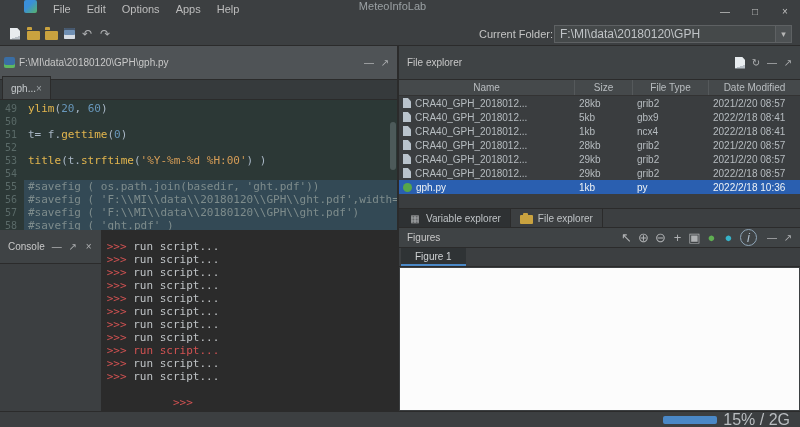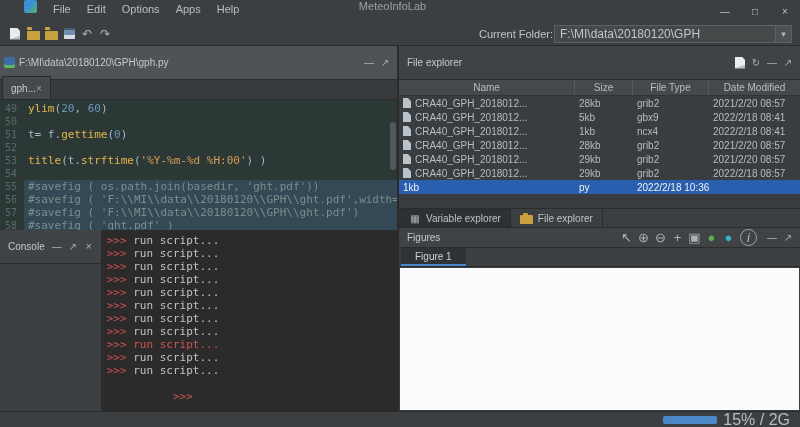--- a/index.html
+++ b/index.html
@@ -61,21 +61,21 @@
   .tk-fn{color:#e3b64e}
   .tk-p{color:#a9b7c6}
   .tk-num{color:#6897bb}
   .tk-str{color:#d69d57}
   .tk-com{color:#7e8c8c}
   .scrollbar{position:absolute;top:0;right:0;width:8px;height:100%}
   .scrollbar .thumb{position:absolute;top:22px;right:1px;width:6px;height:48px;background:#4d5a5a;border-radius:3px}
 
   
   .console-panel{flex:1;display:flex;flex-direction:row;min-height:0}
-  .console-body{flex:1;background:#2b2b2b;font-family:"DejaVu Sans Mono","Liberation Mono",monospace;font-size:11px;padding:4px 6px;overflow:hidden}
+  .console-body{flex:1;background:#2b2b2b;font-family:"DejaVu Sans Mono","Liberation Mono",monospace;font-size:11px;padding:10px 6px;overflow:hidden}
   .con-line{height:13px;white-space:pre}
   .prompt{color:#d25252}
   .ctext{color:#bfc3c6}
   .con-line.red .ctext{color:#d25252}
 
   
   .fx-panel{height:162px;display:flex;flex-direction:column;flex:none}
   .table-head{display:grid;grid-template-columns:176px 58px 76px 1fr;height:16px;background:#45494b;border-bottom:1px solid #333;font-size:10px;color:#b9bdc0;align-items:center;flex:none}
   .thcell{text-align:center;border-right:1px solid #55595b;height:100%;display:flex;align-items:center;justify-content:center;overflow:hidden;white-space:nowrap}
   .thcell:last-child{border-right:none}
@@ -280,20 +280,24 @@
           <div class="frow">
             <span class="cell cname">
               <span class="ficon grib-file-icon"></span>
               <span>CRA40_GPH_2018012...</span>
             </span>
             <span class="cell">29kb</span>
             <span class="cell">grib2</span>
             <span class="cell">2022/2/18 08:57</span>
           </div>
           <div class="frow selected">
+            <span class="cell cname">
+              <span class="ficon python-file-icon"></span>
+              <span>gph.py</span>
+            </span>
             <span class="cell">1kb</span>
             <span class="cell">py</span>
             <span class="cell">2022/2/18 10:36</span>
           </div>
         </div>
     </div>
 
     <div class="xtabs">
         <div class="xtab selected">
           <span class="icon small">▦</span>

